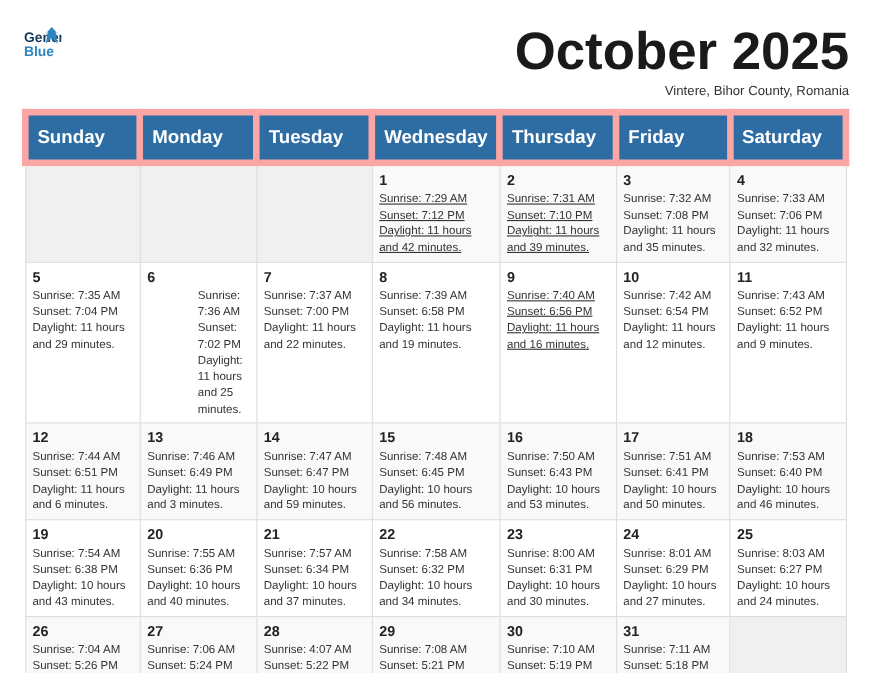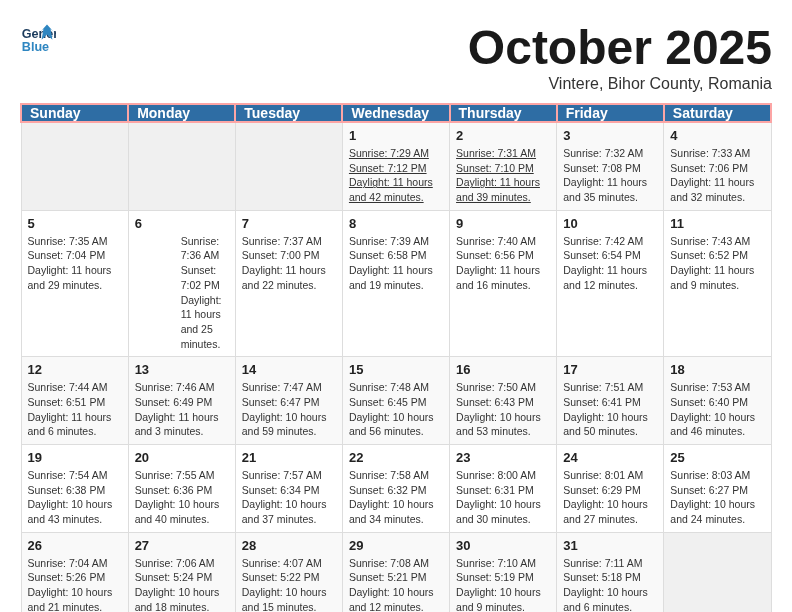--- a/index.html
+++ b/index.html
@@ -27,35 +27,35 @@
     }
     .title-block {
       text-align: right;
     }
     .month-title {
       font-size: 48px;
       font-weight: bold;
       color: #1a1a1a;
     }
     .subtitle {
-      font-size: 16px;
+      font-size: 12px;
       color: #333;
     }
     .calendar {
       width: 100%;
       border-collapse: collapse;
       border: 1px solid #ccc;
     }
     .calendar th {
       background-color: #2e6da4;
       color: #fff;
       text-align: left;
-      padding: 0 8px;
-      font-size: 14px;
-      border: 2px solid #fca5a5;
+      padding: 10px 8px;
+      font-size: 17px;
+      border: 6px solid #fca5a5;
     }
     .calendar td {
       vertical-align: top;
       padding: 5px 6px;
       border: 1px solid #ddd;
       width: calc(100% / 7);
       min-height: 80px;
       font-size: 11px;
       color: #222;
       background: #fff;
@@ -168,21 +168,21 @@
         </td>
         <td>
           <span class="day-number">8</span>
           <div class="day-info" style="white-space: pre-line;">Sunrise: 7:39 AM
 Sunset: 6:58 PM
 Daylight: 11 hours
 and 19 minutes.</div>
         </td>
         <td>
           <span class="day-number">9</span>
-          <div class="day-info" style="white-space: pre-line;">Sunrise: 7:40 AM
+          <div class="day-info" style="white-space: pre-line; text-decoration: underline;">Sunrise: 7:40 AM
 Sunset: 6:56 PM
 Daylight: 11 hours
 and 16 minutes.</div>
         </td>
         <td>
           <span class="day-number">10</span>
           <div class="day-info" style="white-space: pre-line;">Sunrise: 7:42 AM
 Sunset: 6:54 PM
 Daylight: 11 hours
 and 12 minutes.</div>

